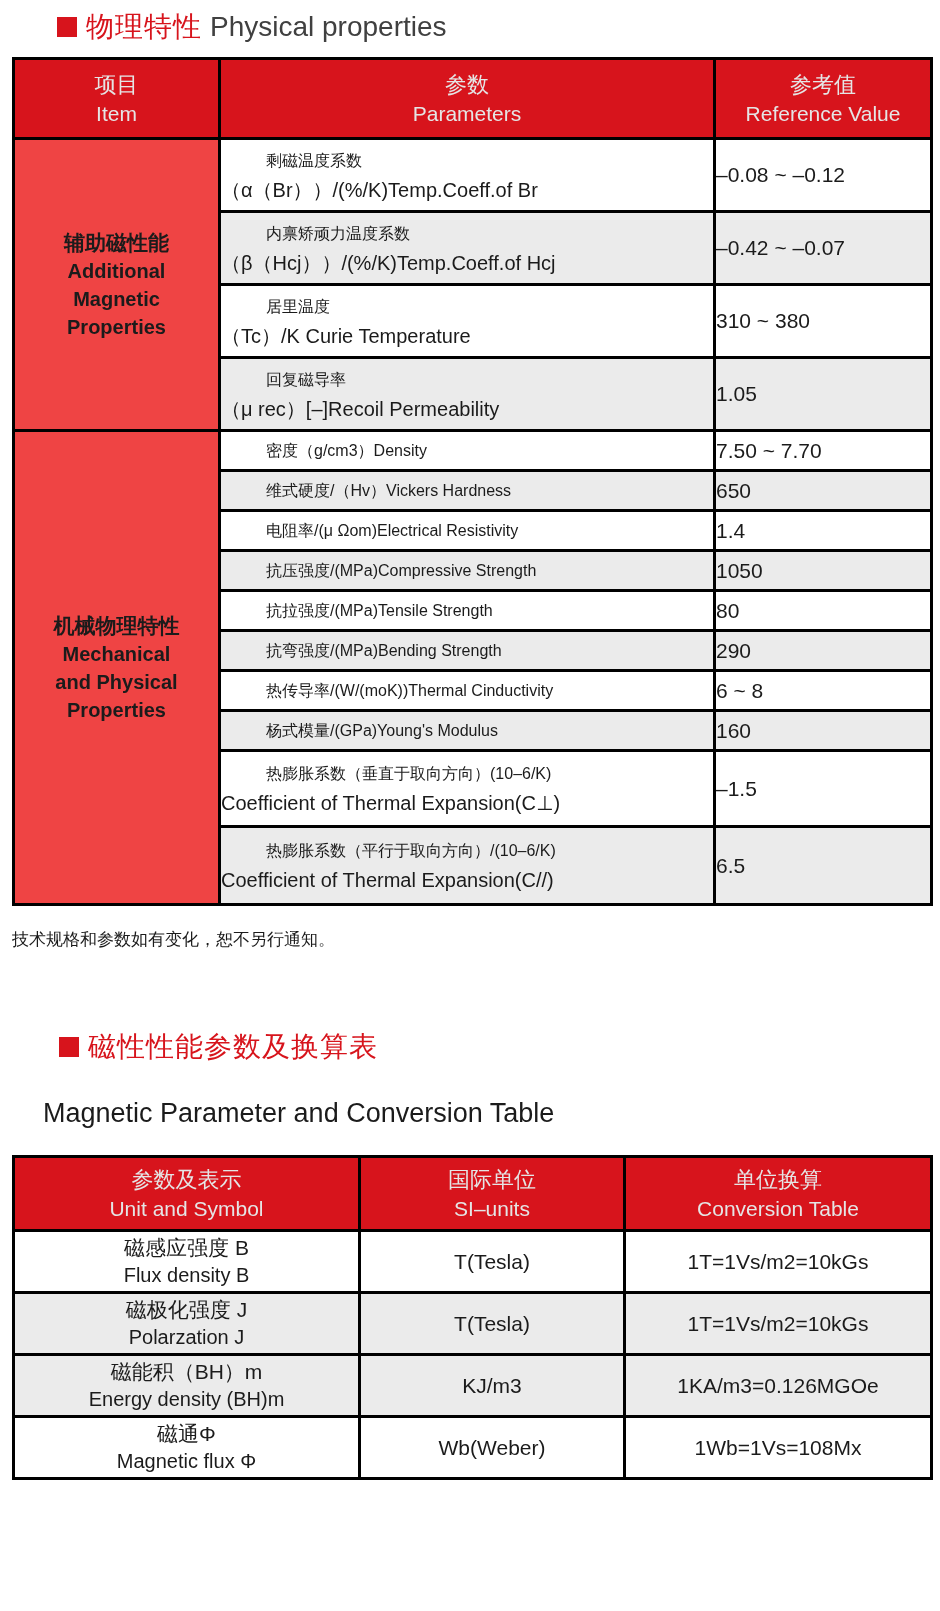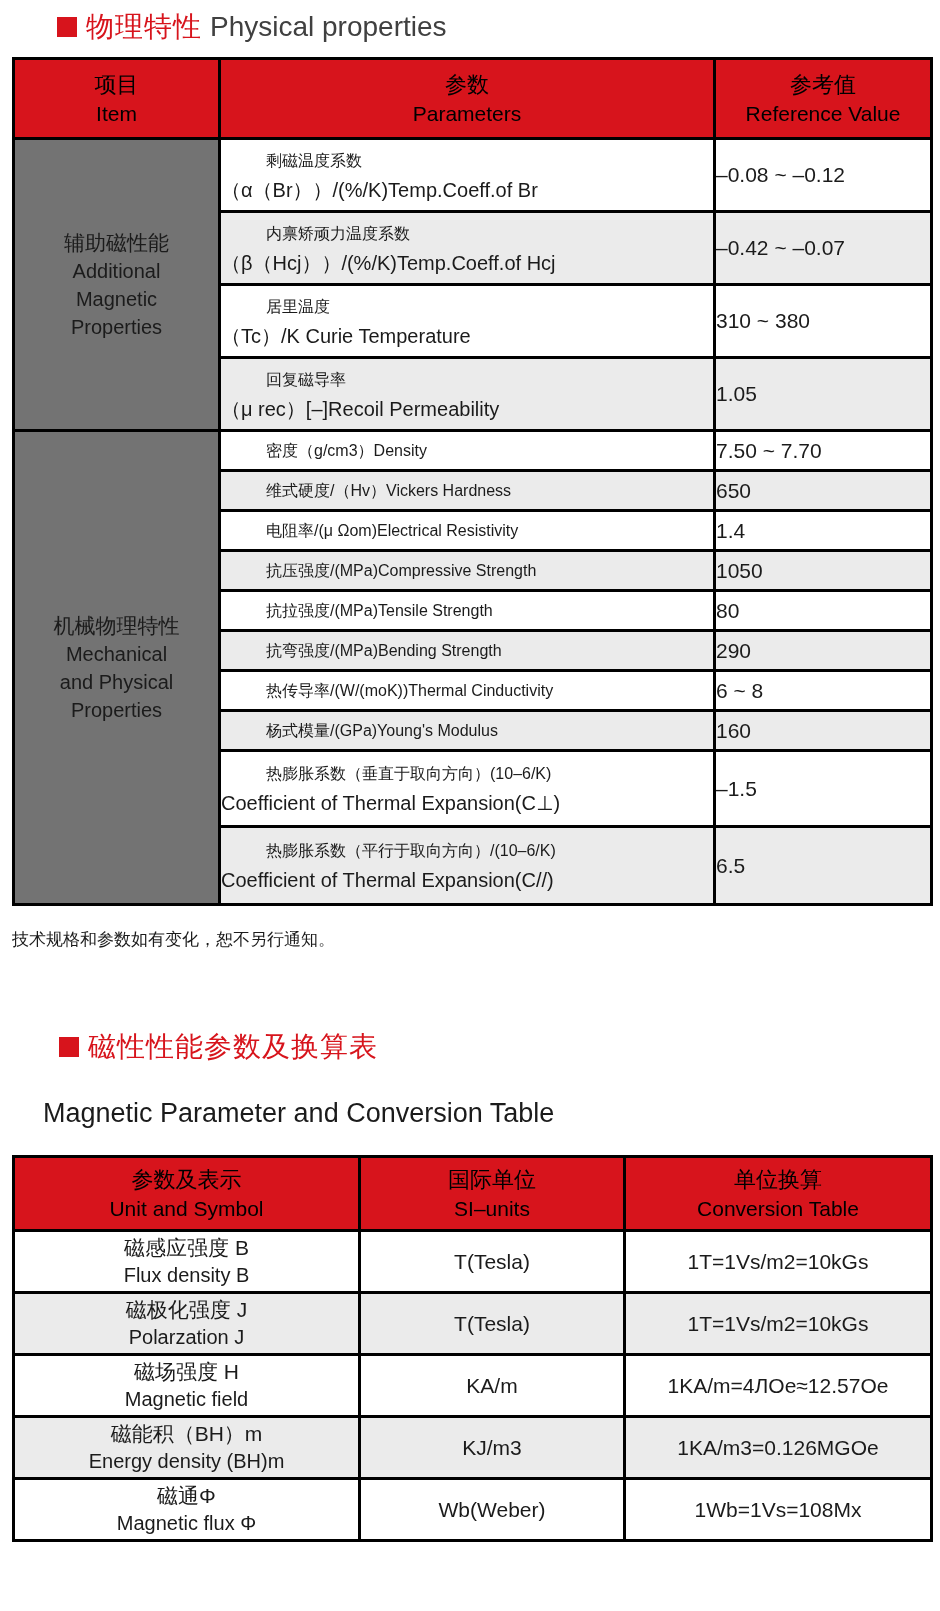--- a/index.html
+++ b/index.html
@@ -11,28 +11,28 @@
   .sec-title .sq{display:inline-block;width:20px;height:20px;background:#d7141c;margin-right:9px;flex:0 0 auto;}
   .sec-title .zh{color:#d7141c;font-size:28px;letter-spacing:1px;}
   .sec-title .en{color:#404040;font-size:28px;margin-left:8px;}
   #title1{top:8px;left:13px;}
   #title2{top:1028px;left:15px;font-family:Liberation Mono, monospace;}
   .sub-en{position:absolute;top:1098px;left:43px;font-size:27px;color:#1b1b1b;}
 
   
   table.tbl{border-collapse:collapse;table-layout:fixed;position:absolute;left:12px;background:#fff;}
   .tbl th,.tbl td{border:3px solid #000;padding:0;vertical-align:middle;}
-  .tbl thead th{background:#d7141c;color:#000000;font-weight:normal;text-align:center;}
+  .tbl thead th{background:#d7141c;color:#e5e5e5;font-weight:normal;text-align:center;}
   .tbl thead .zh{font-size:22px;line-height:30px;display:block;}
   .tbl thead .en{font-size:21px;line-height:28px;display:block;}
 
   
   #table1{top:57px;width:918px;}
   #table1 thead tr{height:80px;}
-  .item-cell{text-align:center;background:#737373;}
+  .item-cell{text-align:center;background:#ef4444;font-weight:bold;}
   .item-cell div{font-size:20px;line-height:28px;}
   .item-cell .zh{font-size:21px;}
   .param-cell{padding:4px 8px 4px 16px;}
   .param-cell .l1{font-size:16px;line-height:30px;padding-left:45px;}
   .param-cell .l2{font-size:20px;line-height:29px;}
   .val-cell{padding-left:16px;font-size:21px;}
   tr.alt .param-cell,tr.alt .val-cell{background:#ebebeb;}
   tr.h73{height:73px;} tr.h40{height:40px;} tr.h76{height:76px;} tr.h78{height:78px;}
 
   
@@ -231,28 +231,20 @@
         <td class="conv-cell">1T=1Vs/m2=10kGs</td>
       </tr>
       <tr class="alt">
         <td class="name-cell">
           <span class="zh">磁极化强度 J</span>
           <span class="en">Polarzation J</span>
         </td>
         <td class="si-cell">T(Tesla)</td>
         <td class="conv-cell">1T=1Vs/m2=10kGs</td>
       </tr>
-      <tr>
-        <td class="name-cell">
-          <span class="zh">磁场强度 H</span>
-          <span class="en">Magnetic field</span>
-        </td>
-        <td class="si-cell">KA/m</td>
-        <td class="conv-cell">1KA/m=4ЛOe≈12.57Oe</td>
-      </tr>
       <tr class="alt">
         <td class="name-cell">
           <span class="zh">磁能积（BH）m</span>
           <span class="en">Energy density (BH)m</span>
         </td>
         <td class="si-cell">KJ/m3</td>
         <td class="conv-cell">1KA/m3=0.126MGOe</td>
       </tr>
       <tr>
         <td class="name-cell">

